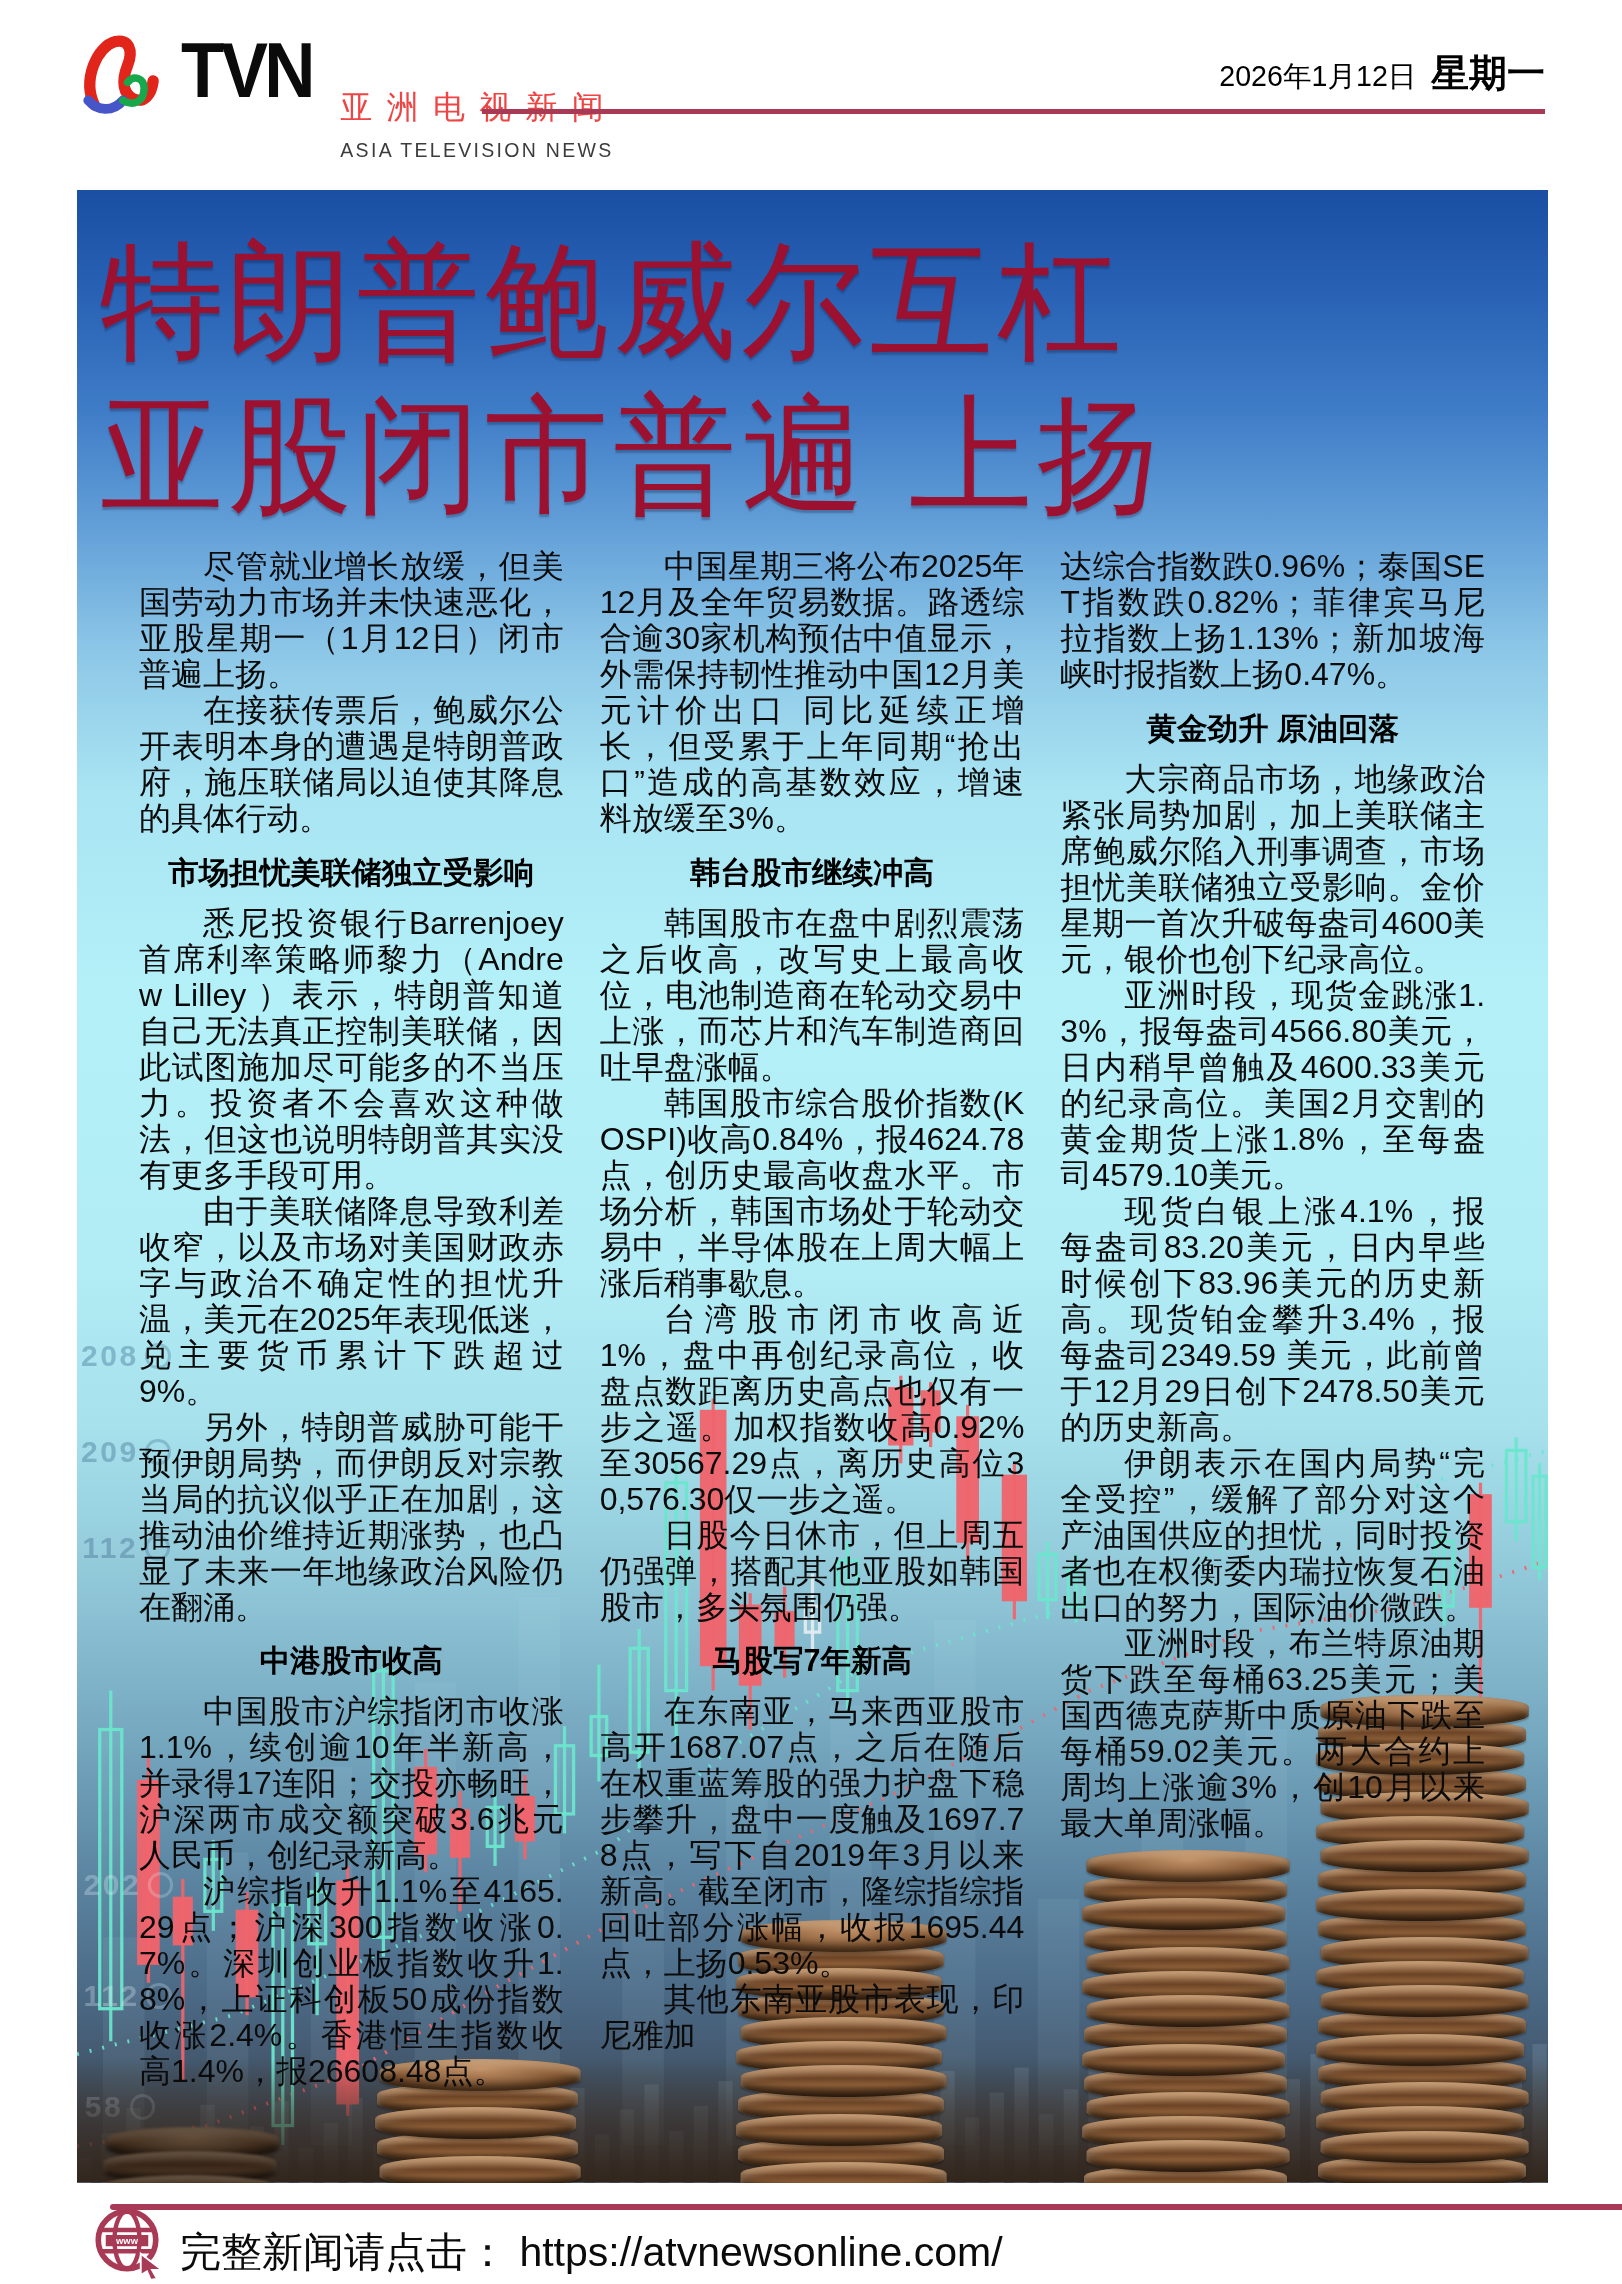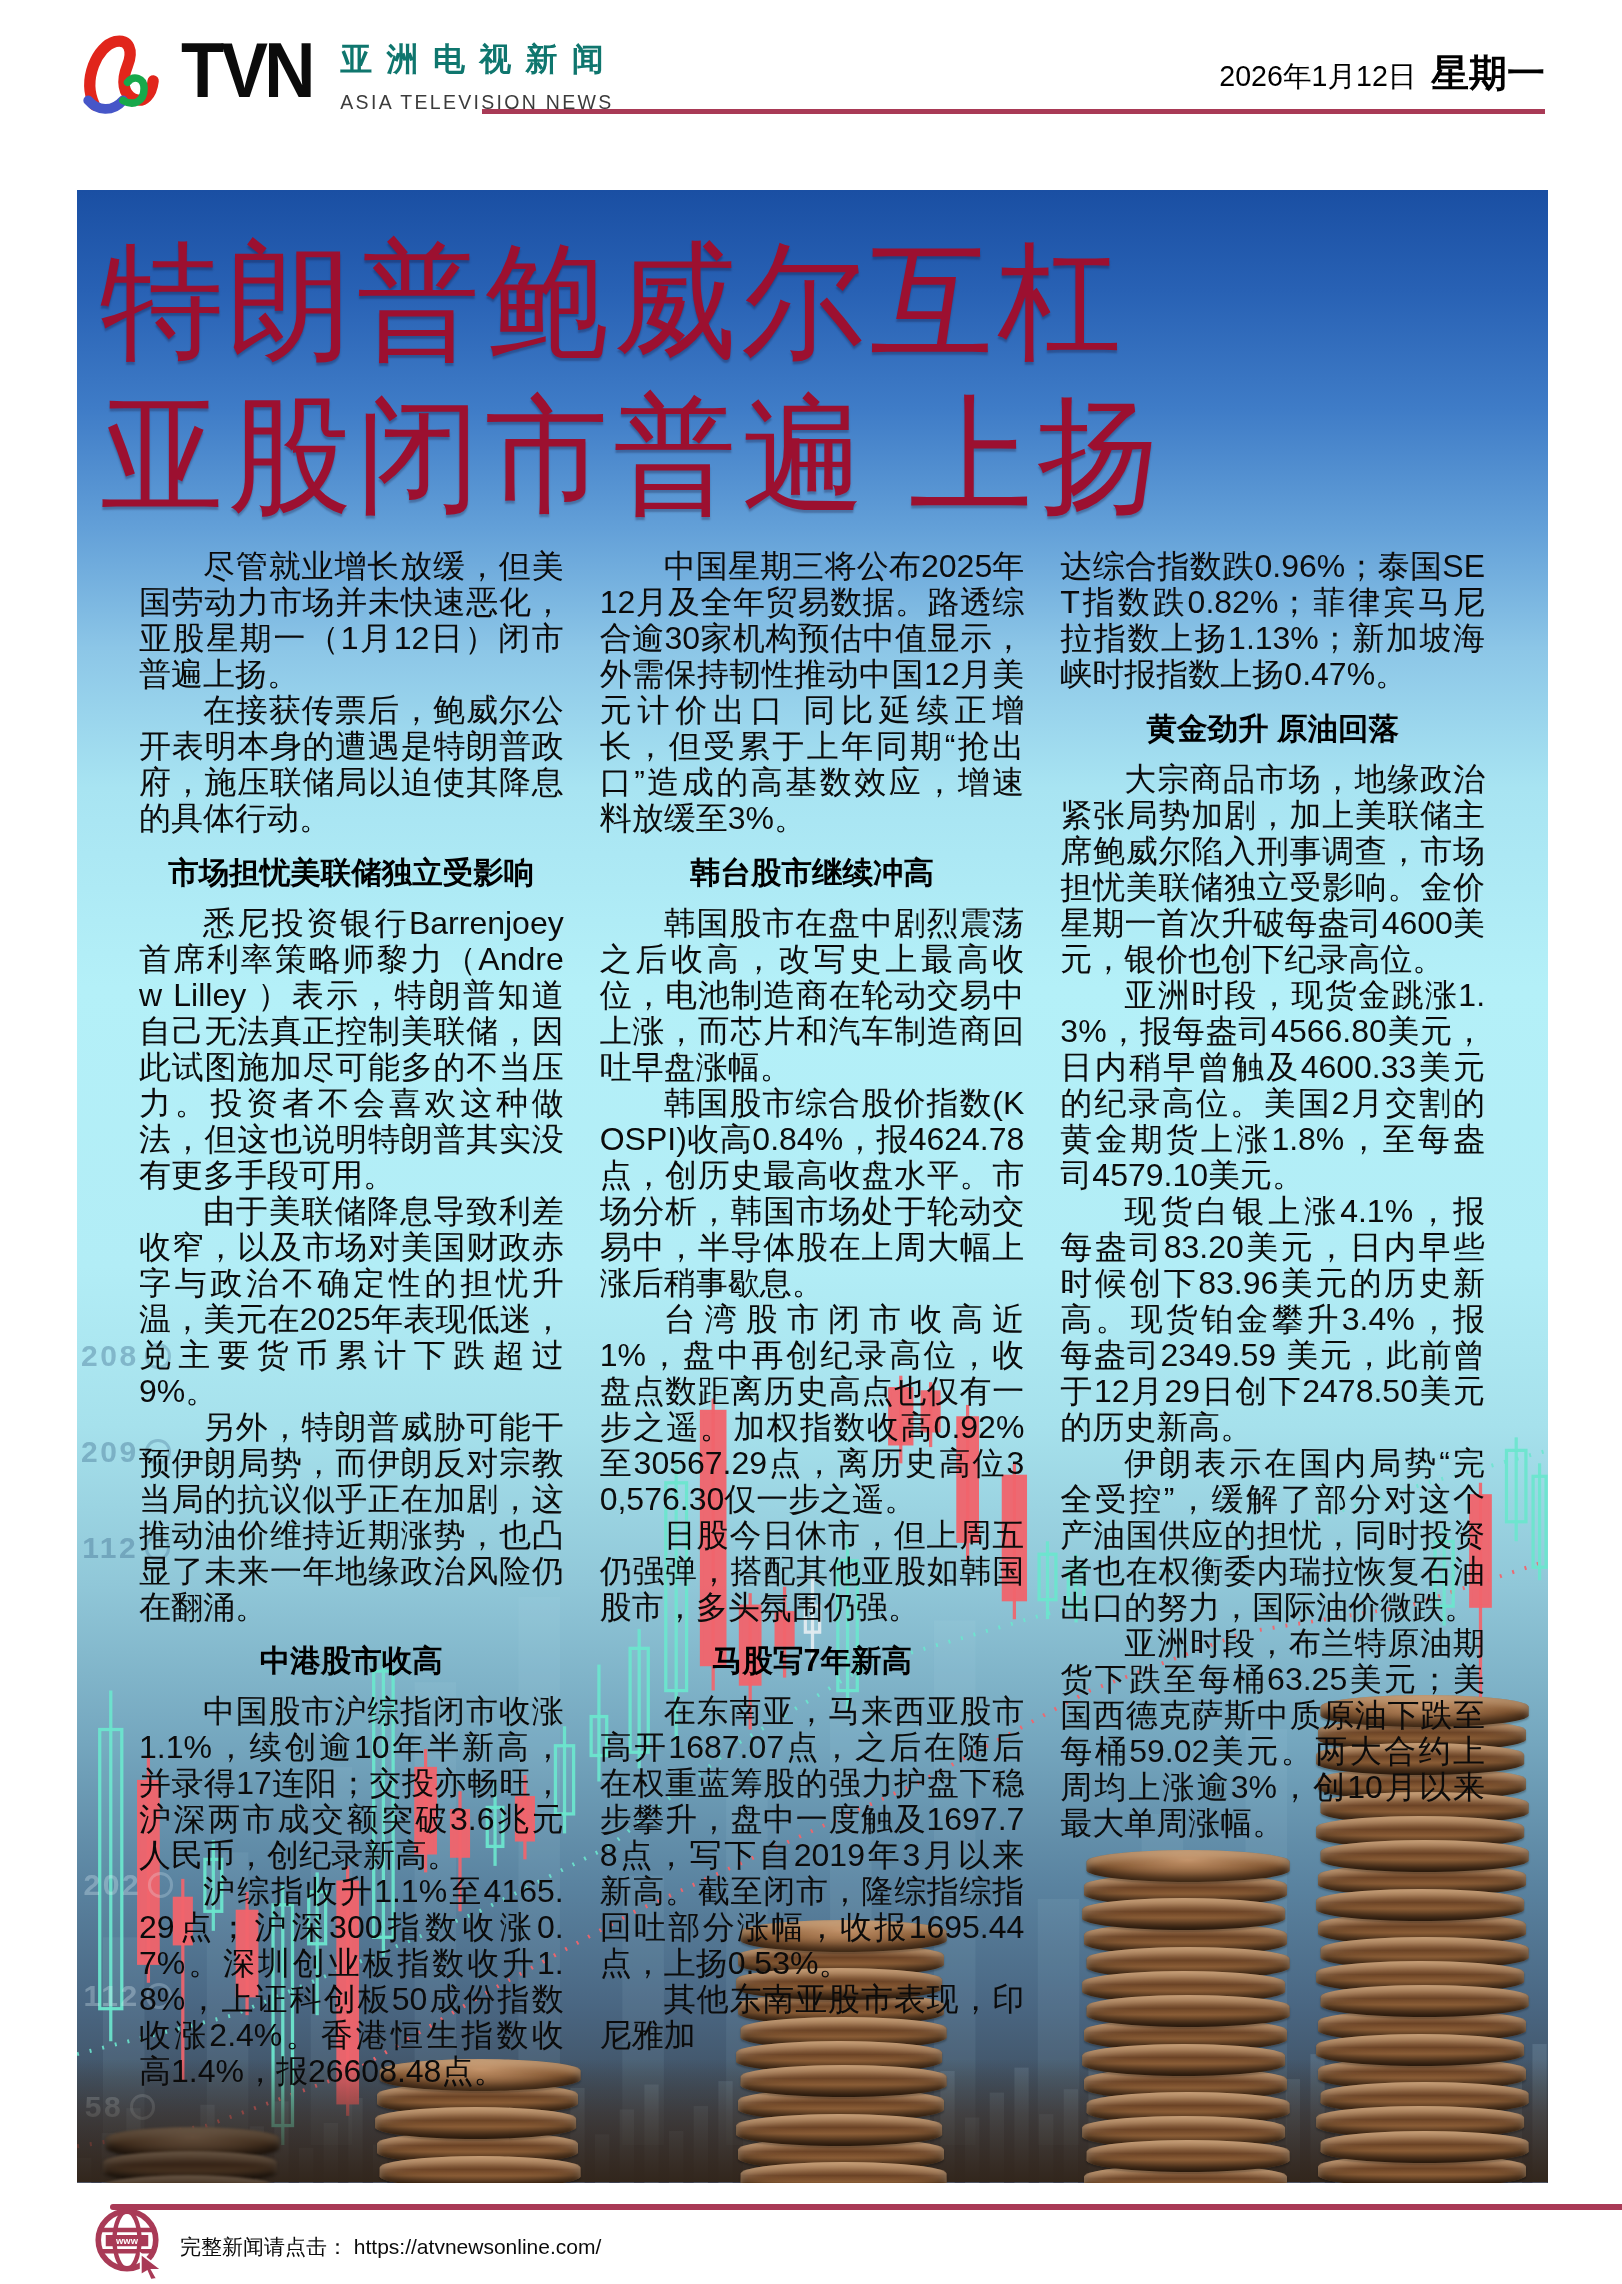--- a/index.html
+++ b/index.html
@@ -6,21 +6,21 @@
   #page{position:relative;width:1623px;height:2284px;background:#ffffff;overflow:hidden;
         font-family:"Liberation Sans","DejaVu Sans",sans-serif;color:#0d0d0d;}
 
   
   .masthead{position:absolute;left:0;top:0;width:1623px;height:217px;}
   .logo{position:absolute;left:77px;top:31px;height:84px;display:flex;align-items:flex-start;}
   .logo-swoosh{width:104px;height:83px;}
   .brand{font-size:77px;font-weight:800;letter-spacing:-3.9px;line-height:78px;color:#0b0b0b;
          transform:scaleX(.92);transform-origin:left;}
   .logo-names{margin-left:17px;padding-top:6.5px;}
-  .logo-cn{font-size:32px;font-weight:700;letter-spacing:14.3px;color:#0f766e;}
+  .logo-cn{font-size:32px;font-weight:400;letter-spacing:14.3px;color:#ef4444;margin-top:48px;}
   .logo-en{font-size:19.5px;letter-spacing:2.3px;color:#3c3c3c;margin-top:9px;}
   .issue-date{position:absolute;right:78px;top:48px;text-align:right;white-space:nowrap;}
   .issue-date .d{font-size:28.6px;font-weight:500;color:#000;}
   .issue-date .w{font-size:38px;font-weight:900;color:#000;margin-left:11.7px;}
   .mast-rule{position:absolute;left:482px;top:109px;width:1063px;height:5.2px;background:#A93A56;}
 
   
   .photo{position:absolute;left:77px;top:190px;width:1471px;height:1993px;overflow:hidden;
          background:linear-gradient(180deg,
             #1A4FA3 0%, #2861B4 5%, #3F7CC7 11%, #63A0D8 17%, #8CC6E7 23%,
@@ -56,21 +56,21 @@
   .columns{position:absolute;left:62px;top:358px;width:1346px;display:flex;gap:36px;}
   .colm{flex:1 1 0;min-width:0;}
   .para{margin:0;font-size:32px;line-height:36px;text-align:justify;color:#0b0b0b;
         text-indent:2em;font-weight:500;word-break:break-all;}
   .para.cont{text-indent:0;}
   .subhead{margin:15.6px 0 13px;font-size:30.5px;line-height:40px;font-weight:900;text-align:center;color:#000;}
 
   
   .footer-rule{position:absolute;left:110px;top:2204px;width:1512px;height:5.8px;background:#A93A56;border-radius:3.2px 0 0 3.2px;}
   .globe{position:absolute;left:92px;top:2205px;width:75px;height:75px;}
-  .footer-text{position:absolute;left:180px;top:2225px;font-size:21px;color:#0b0b0b;white-space:nowrap;margin-top:8px;}
+  .footer-text{position:absolute;left:180px;top:2225px;font-size:41px;color:#0b0b0b;white-space:nowrap;}
   .footer-text a{color:#0b0b0b;text-decoration:none;}
 </style>
 </head>
 <body>
 
 <div id="page">
 
   <div class="masthead">
     <div class="logo">
       <svg class="logo-swoosh" viewBox="0 0 120 110">

